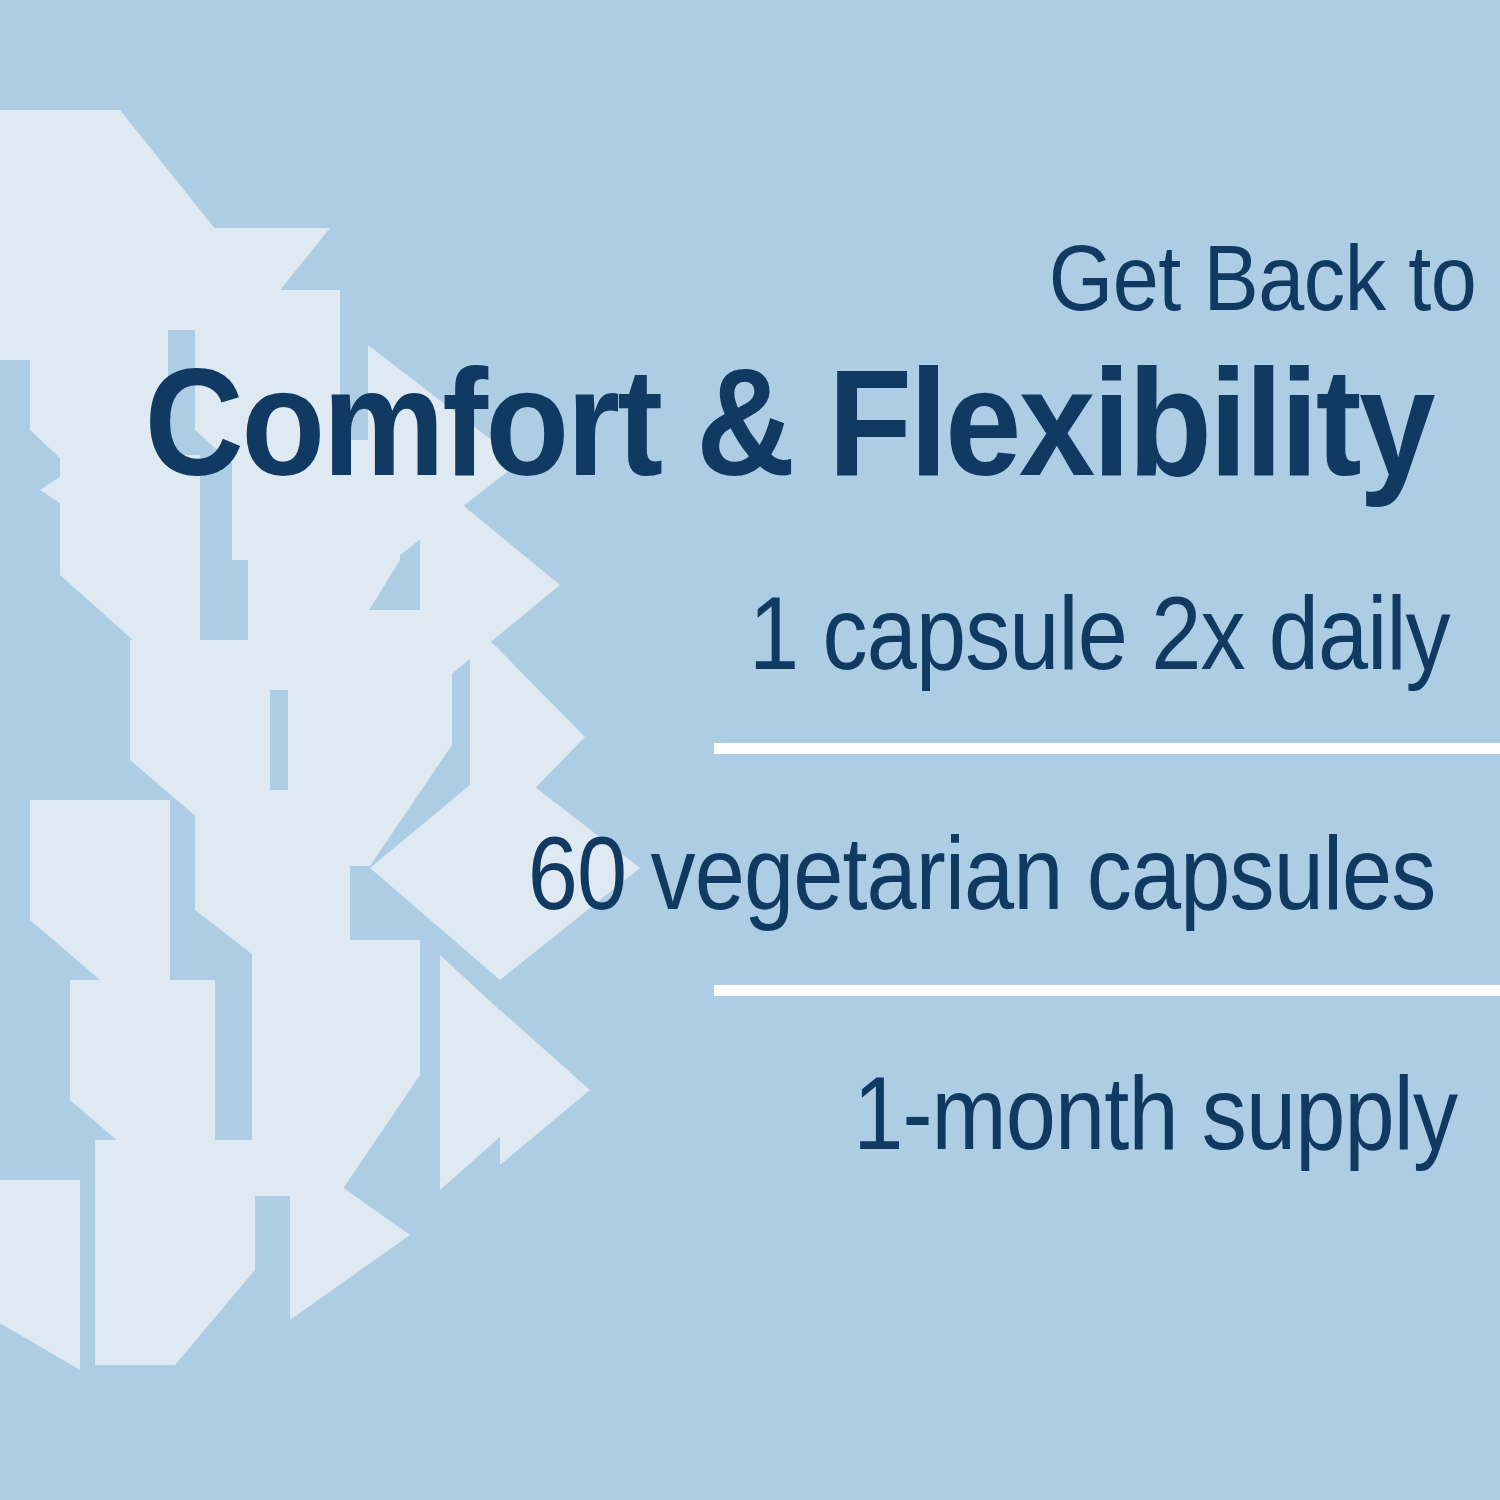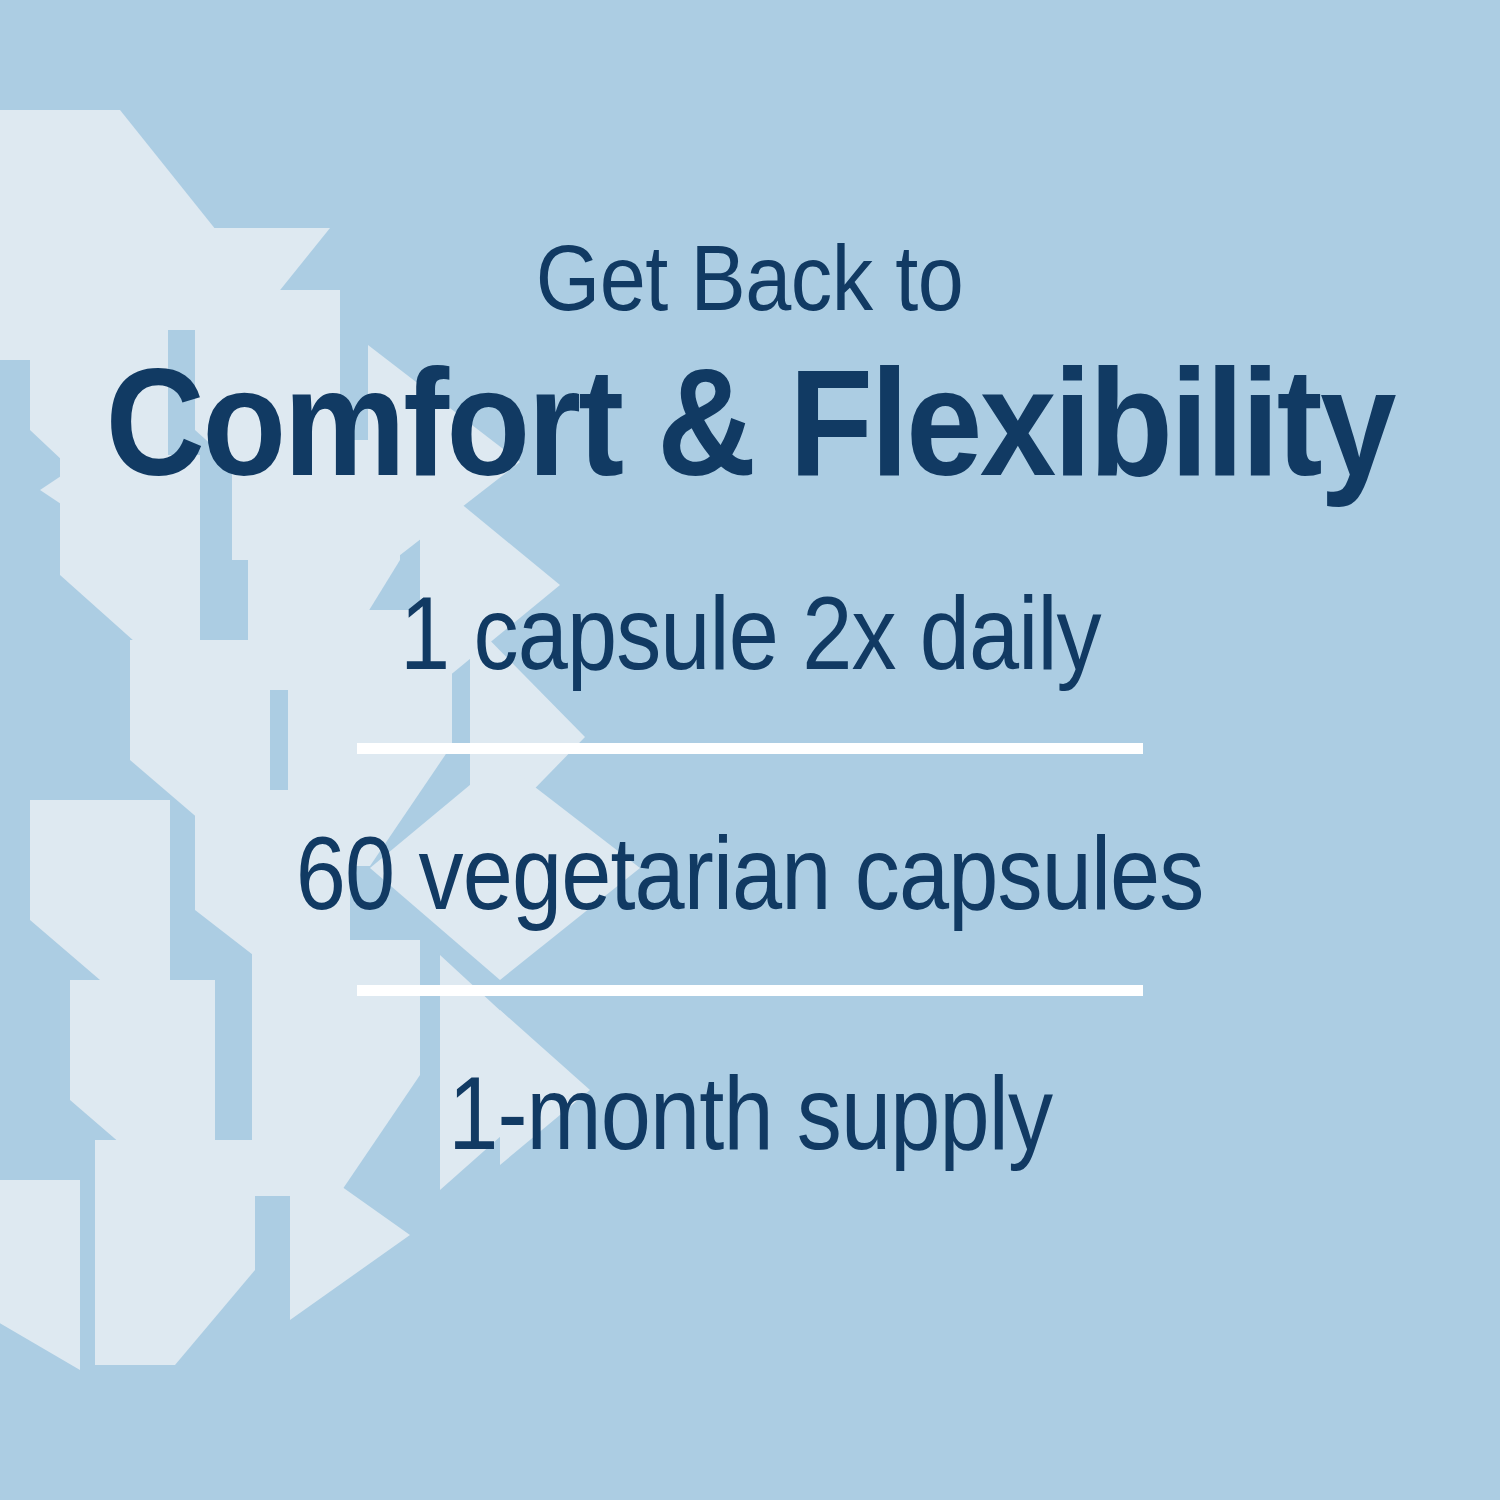--- a/index.html
+++ b/index.html
@@ -27,21 +27,21 @@
 
   
   #content {
     position: absolute;
     left: 0;
     top: 0;
     width: 1500px;
     height: 1500px;
     display: flex;
     flex-direction: column;
-    align-items: center;
+    align-items: flex-end;
   }
 
   .eyebrow {
     color: #113a63;
     font-size: 92px;
     font-weight: 400;
     line-height: 1;
     letter-spacing: -0.5px;
     margin-top: 232px;
     transform: scaleX(0.90);

